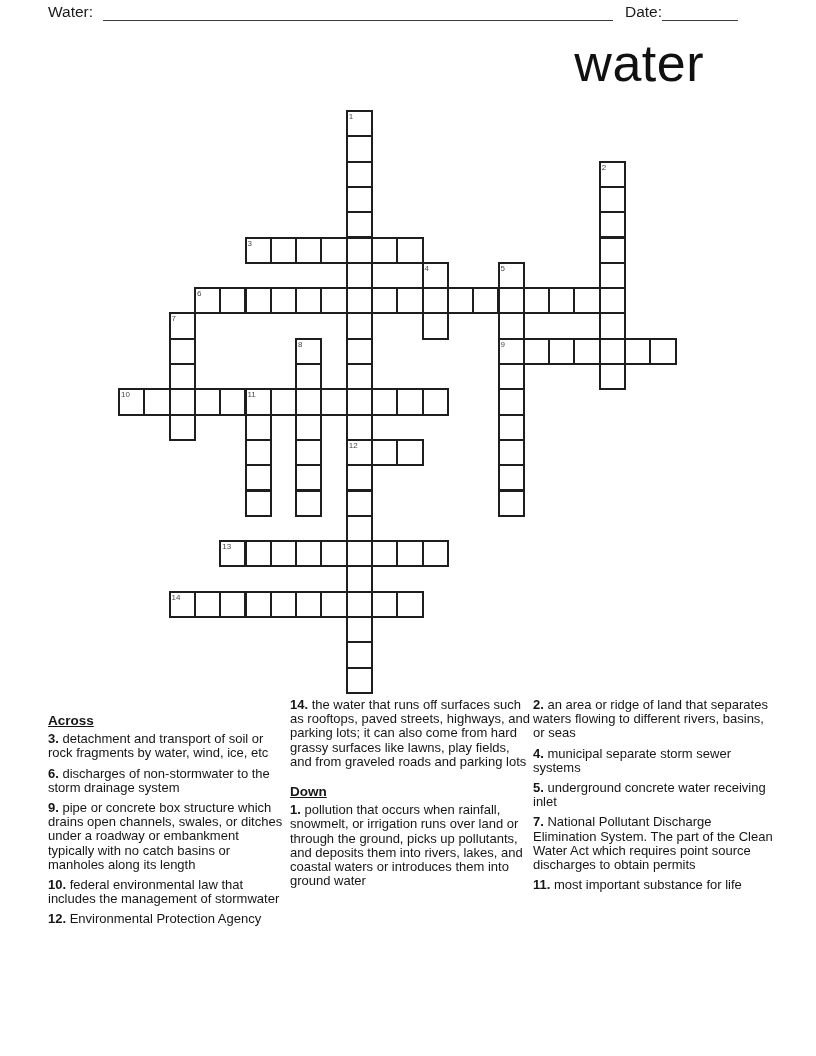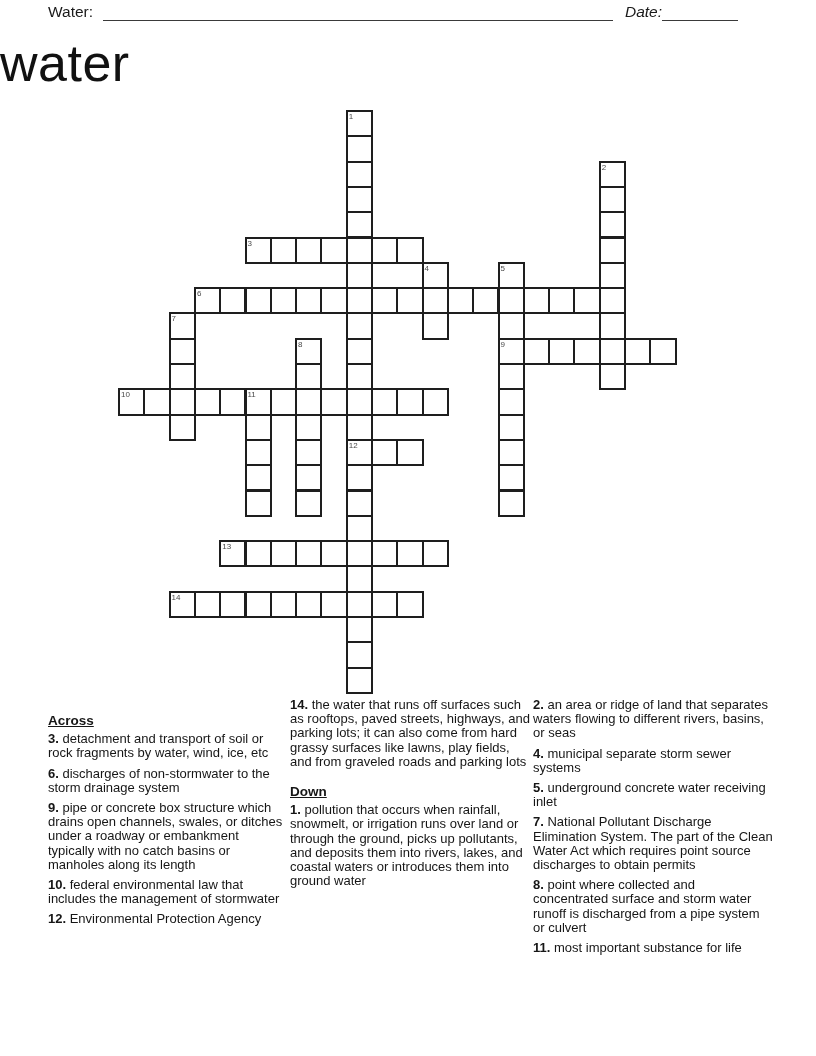--- a/index.html
+++ b/index.html
@@ -4,22 +4,22 @@
 <style>
   html,body{margin:0;padding:0;background:#fff;}
   #page{position:relative;width:816px;height:1056px;background:#fff;overflow:hidden;
         font-family:"Liberation Sans",sans-serif;color:#141414;}
 
   
   .hdr-label{position:absolute;font-size:15.5px;color:#1a1a1a;}
   .hdr-line{position:absolute;border-bottom:1.6px solid #3a3a3a;height:0;}
 
   
-  #title{position:absolute;top:33px;left:0;width:664px;text-align:left;
-         font-size:52px;color:#111;letter-spacing:0.5px;}
+  #title{position:absolute;top:33px;left:0;width:664px;text-align:right;
+         font-size:52px;color:#111;letter-spacing:0.5px;padding-left:40px;}
 
   
   #grid{position:absolute;left:118px;top:110px;}
   .cell{position:absolute;width:27.3px;height:27.3px;box-sizing:border-box;
         border:2px solid #1e1e1e;background:#fff;}
   .cellnum{position:absolute;left:1px;top:0px;font-size:8px;line-height:9px;color:#4a4a4a;}
 
   
   .clue-col{position:absolute;top:698px;font-size:13px;line-height:14.2px;color:#161616;}
   #clue-col-1{left:48px;width:240px;}
@@ -30,21 +30,21 @@
   .clue b{font-weight:bold;}
 </style>
 </head>
 <body>
 
 <div id="page">
 
   <span class="hdr-label" style="left:48px;top:3px;">Water:</span>
   <div class="hdr-line" style="left:103px;top:20px;width:510px;"></div>
 
-  <span class="hdr-label" style="left:625px;top:3px;font-style:italic;">Date:</span>
+  <span class="hdr-label" style="left:625px;top:3px;">Date:</span>
   <div class="hdr-line" style="left:662px;top:20px;width:76px;"></div>
 
   <div id="title">water</div>
 
   <div id="grid">
       <div class="cell" style="left: 227.7px; top: 0px;">
         <span class="cellnum">1</span>
       </div>
       <div class="cell" style="left: 227.7px; top: 25.3px;"></div>
       <div class="cell" style="left: 227.7px; top: 50.6px;"></div>
@@ -198,17 +198,16 @@
   <div class="clue-col" id="clue-col-2">
       <p class="clue"><b>14.</b> the water that runs off surfaces such as rooftops, paved streets, highways, and parking lots; it can also come from hard grassy surfaces like lawns, play fields, and from graveled roads and parking lots</p>
       <div class="clue-header">Down</div>
       <p class="clue"><b>1.</b> pollution that occurs when rainfall, snowmelt, or irrigation runs over land or through the ground, picks up pollutants, and deposits them into rivers, lakes, and coastal waters or introduces them into ground water</p>
     </div>
   <div class="clue-col" id="clue-col-3">
       <p class="clue"><b>2.</b> an area or ridge of land that separates waters flowing to different rivers, basins, or seas</p>
       <p class="clue"><b>4.</b> municipal separate storm sewer systems</p>
       <p class="clue"><b>5.</b> underground concrete water receiving inlet</p>
       <p class="clue"><b>7.</b> National Pollutant Discharge Elimination System. The part of the Clean Water Act which requires point source discharges to obtain permits</p>
-      <p class="clue"><b>8.</b> point where collected and concentrated surface and storm water runoff is discharged from a pipe system or culvert</p>
       <p class="clue"><b>11.</b> most important substance for life</p>
     </div>
 
 </div>
 
 </body></html>

